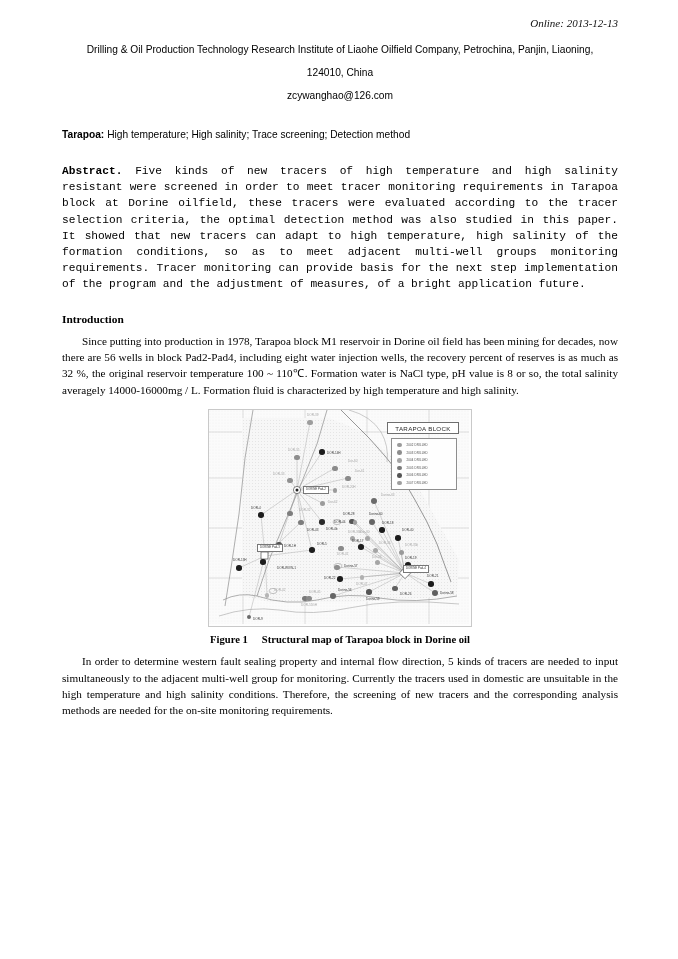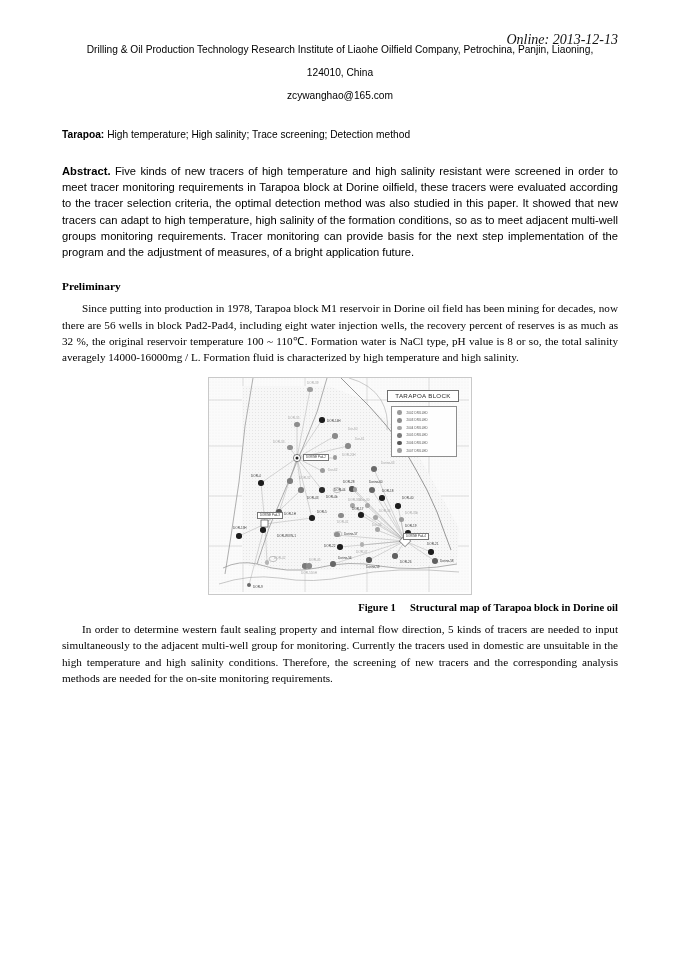--- a/index.html
+++ b/index.html
@@ -36,23 +36,23 @@
     font-family: "Liberation Serif", serif;
     font-style: italic;
     font-size: 9.3px;
     line-height: 11.4px;
     color: #111;
   }
   .jheader .left { width: 420px; }
   .jheader .right {
     position: absolute;
     right: 0;
-    top: 16px;
+    top: 0;
     font-style: italic;
-    font-size: 14px;
+    font-size: 11px;
     white-space: nowrap;
   }
 
   
   .title {
     margin-top: 42px;
     text-align: center;
     font-family: "Liberation Sans", sans-serif;
     font-weight: bold;
     font-size: 14.6px;
@@ -87,21 +87,21 @@
     margin-top: 21px;
     font-family: "Liberation Sans", sans-serif;
     font-size: 10.2px;
     line-height: 14px;
   }
   .keywords b { font-weight: bold; }
 
   
   .abstract {
     margin-top: 21px;
-    font-family: Liberation Sans, sans-serif;
+    font-family: Liberation Mono, monospace;
     font-size: 11.2px;
     line-height: 16.2px;
     text-align: justify;
   }
   .abstract b { font-weight: bold; }
 
   
   .section-head {
     margin-top: 20px;
     font-family: "Liberation Serif", serif;
@@ -126,21 +126,21 @@
   .figure-box {
     position: relative;
     width: 262px;
     height: 216px;
     background: #fdfdfd;
     border: 1px solid #c9c9c9;
     overflow: hidden;
   }
   .fig-caption {
     margin-top: 7px;
-    text-align: right;
+    text-align: center;
     font-family: "Liberation Serif", serif;
     font-weight: bold;
     font-size: 10.6px;
   }
   .fig-caption .gap { display: inline-block; width: 14px; }
 
   
   .map-svg { position: absolute; left: 0; top: 0; }
   .legend-box {
     position: absolute;
@@ -218,33 +218,33 @@
 <body>
 
 <div class="page">
   <div class="content">
 
     <div class="jheader">
       <div class="right">Online: 2013-12-13</div>
     </div>
 
     <div class="affil">Drilling &amp; Oil Production Technology Research Institute of Liaohe Oilfield Company, Petrochina, Panjin, Liaoning, 124010, China</div>
-    <div class="email">zcywanghao@165.com</div>
+    <div class="email">zcywanghao@126.com</div>
 
     <div class="keywords">
       <b>Tarapoa:</b>
       <span>High temperature; High salinity; Trace screening; Detection method</span>
     </div>
 
     <div class="abstract">
       <b>Abstract.</b>
       <span>Five kinds of new tracers of high temperature and high salinity resistant were screened in order to meet tracer monitoring requirements in Tarapoa block at Dorine oilfield, these tracers were evaluated according to the tracer selection criteria, the optimal detection method was also studied in this paper. It showed that new tracers can adapt to high temperature, high salinity of the formation conditions, so as to meet adjacent multi-well groups monitoring requirements. Tracer monitoring can provide basis for the next step implementation of the program and the adjustment of measures, of a bright application future.</span>
     </div>
 
-    <div class="section-head">Preliminary</div>
+    <div class="section-head">Introduction</div>
     <div class="para">Since putting into production in 1978, Tarapoa block M1 reservoir in Dorine oil field has been mining for decades, now there are 56 wells in block Pad2-Pad4, including eight water injection wells, the recovery percent of reserves is as much as 32 %, the original reservoir temperature 100 ~ 110℃. Formation water is NaCl type, pH value is 8 or so, the total salinity averagely 14000-16000mg / L. Formation fluid is characterized by high temperature and high salinity.</div>
 
     <div class="figure-wrap">
       <div class="figure-box" id="figure-box">
         <svg class="map-svg" width="260" height="214" viewBox="0 0 260 214">
           <defs>
             <pattern id="dots" width="3" height="3" patternUnits="userSpaceOnUse">
               <rect width="3" height="3" fill="#fbfbfb"></rect>
               <circle cx="1" cy="1" r="0.32" fill="#d8d8d8"></circle>
             </pattern>

